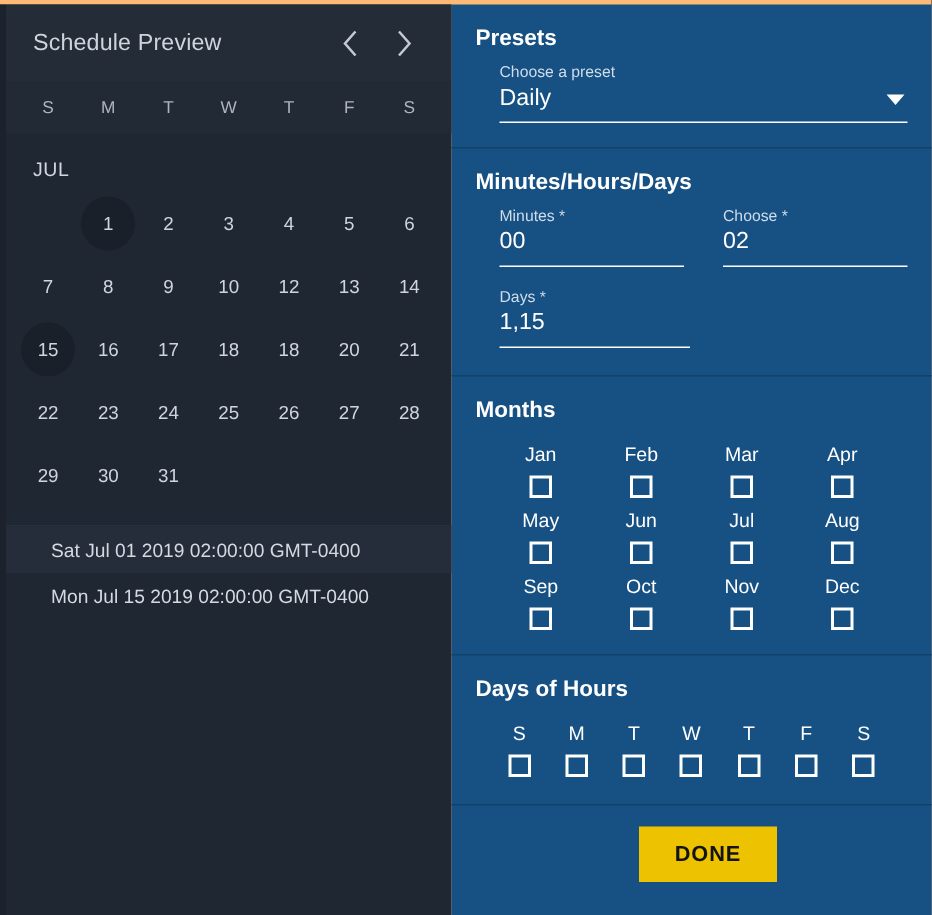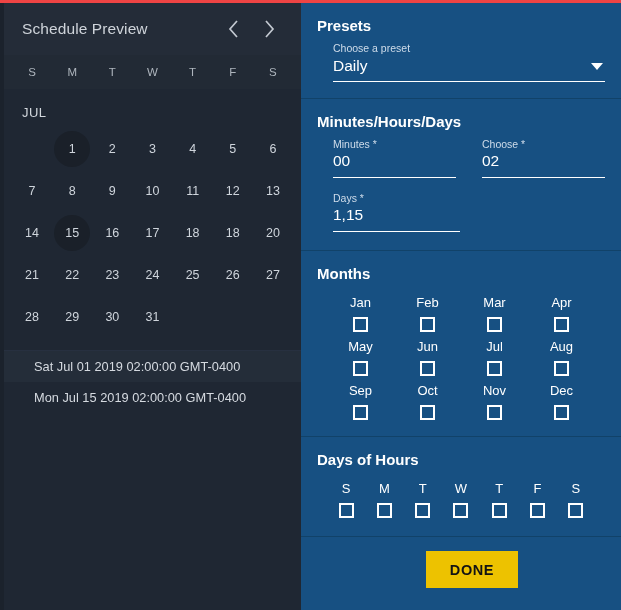--- a/index.html
+++ b/index.html
@@ -13,21 +13,21 @@
     font-family: "Liberation Sans", sans-serif;
     overflow: hidden;
   }
   .app {
     position: relative;
     width: 621px;
     height: 610px;
     display: flex;
     box-sizing: border-box;
     padding-top: 3px;
-    background: #ef4444;
+    background: #fdba74;
   }
 
   
   .preview-pane {
     width: 301px;
     height: 607px;
     background: #1f2733;
     box-sizing: border-box;
     border-left: 4px solid #1b222c;
     display: flex;
@@ -312,23 +312,20 @@
           <div class="day-cell">
             <div class="pill">8</div>
           </div>
           <div class="day-cell">
             <div class="pill">9</div>
           </div>
           <div class="day-cell">
             <div class="pill">10</div>
           </div>
           <div class="day-cell">
-            <div class="pill">11</div>
-          </div>
-          <div class="day-cell">
             <div class="pill">12</div>
           </div>
           <div class="day-cell">
             <div class="pill">13</div>
           </div>
           <div class="day-cell">
             <div class="pill">14</div>
           </div>
           <div class="day-cell sel">
             <div class="pill">15</div>

